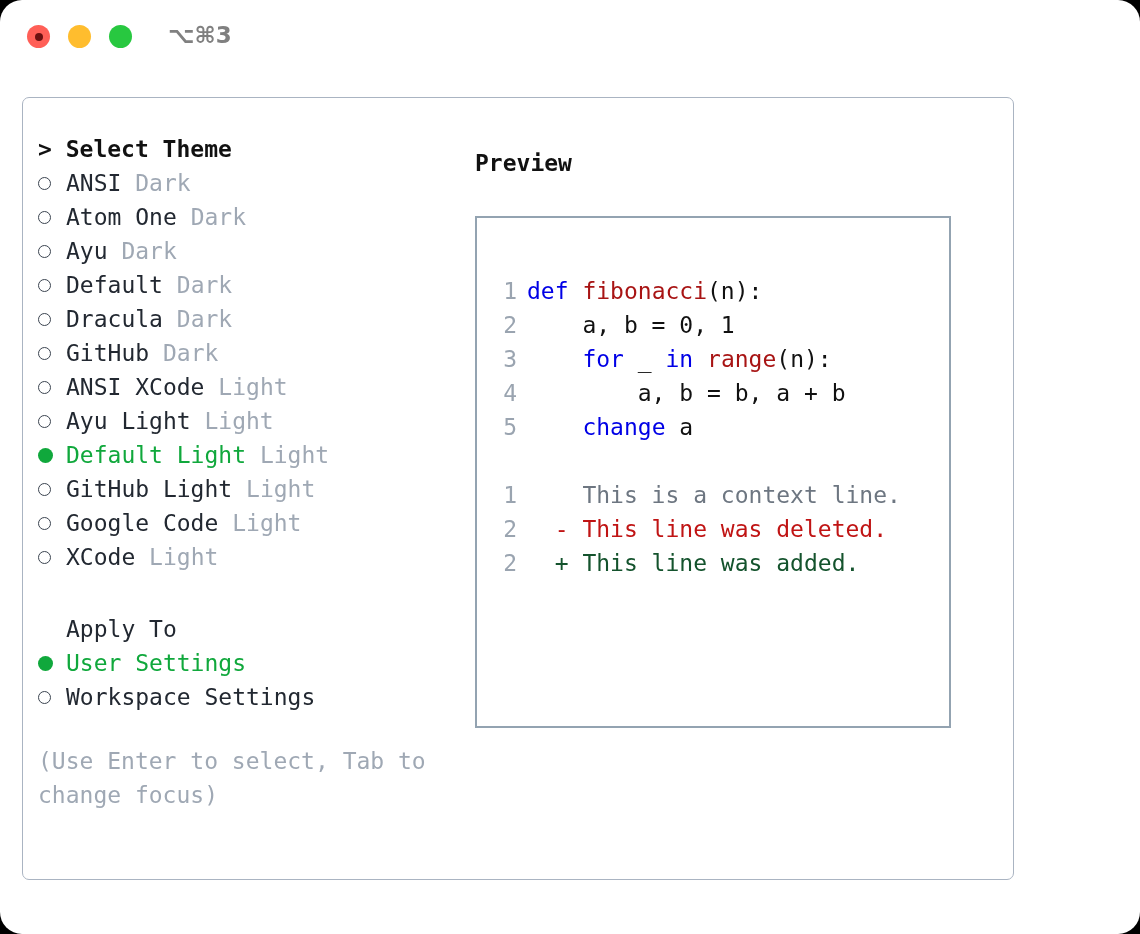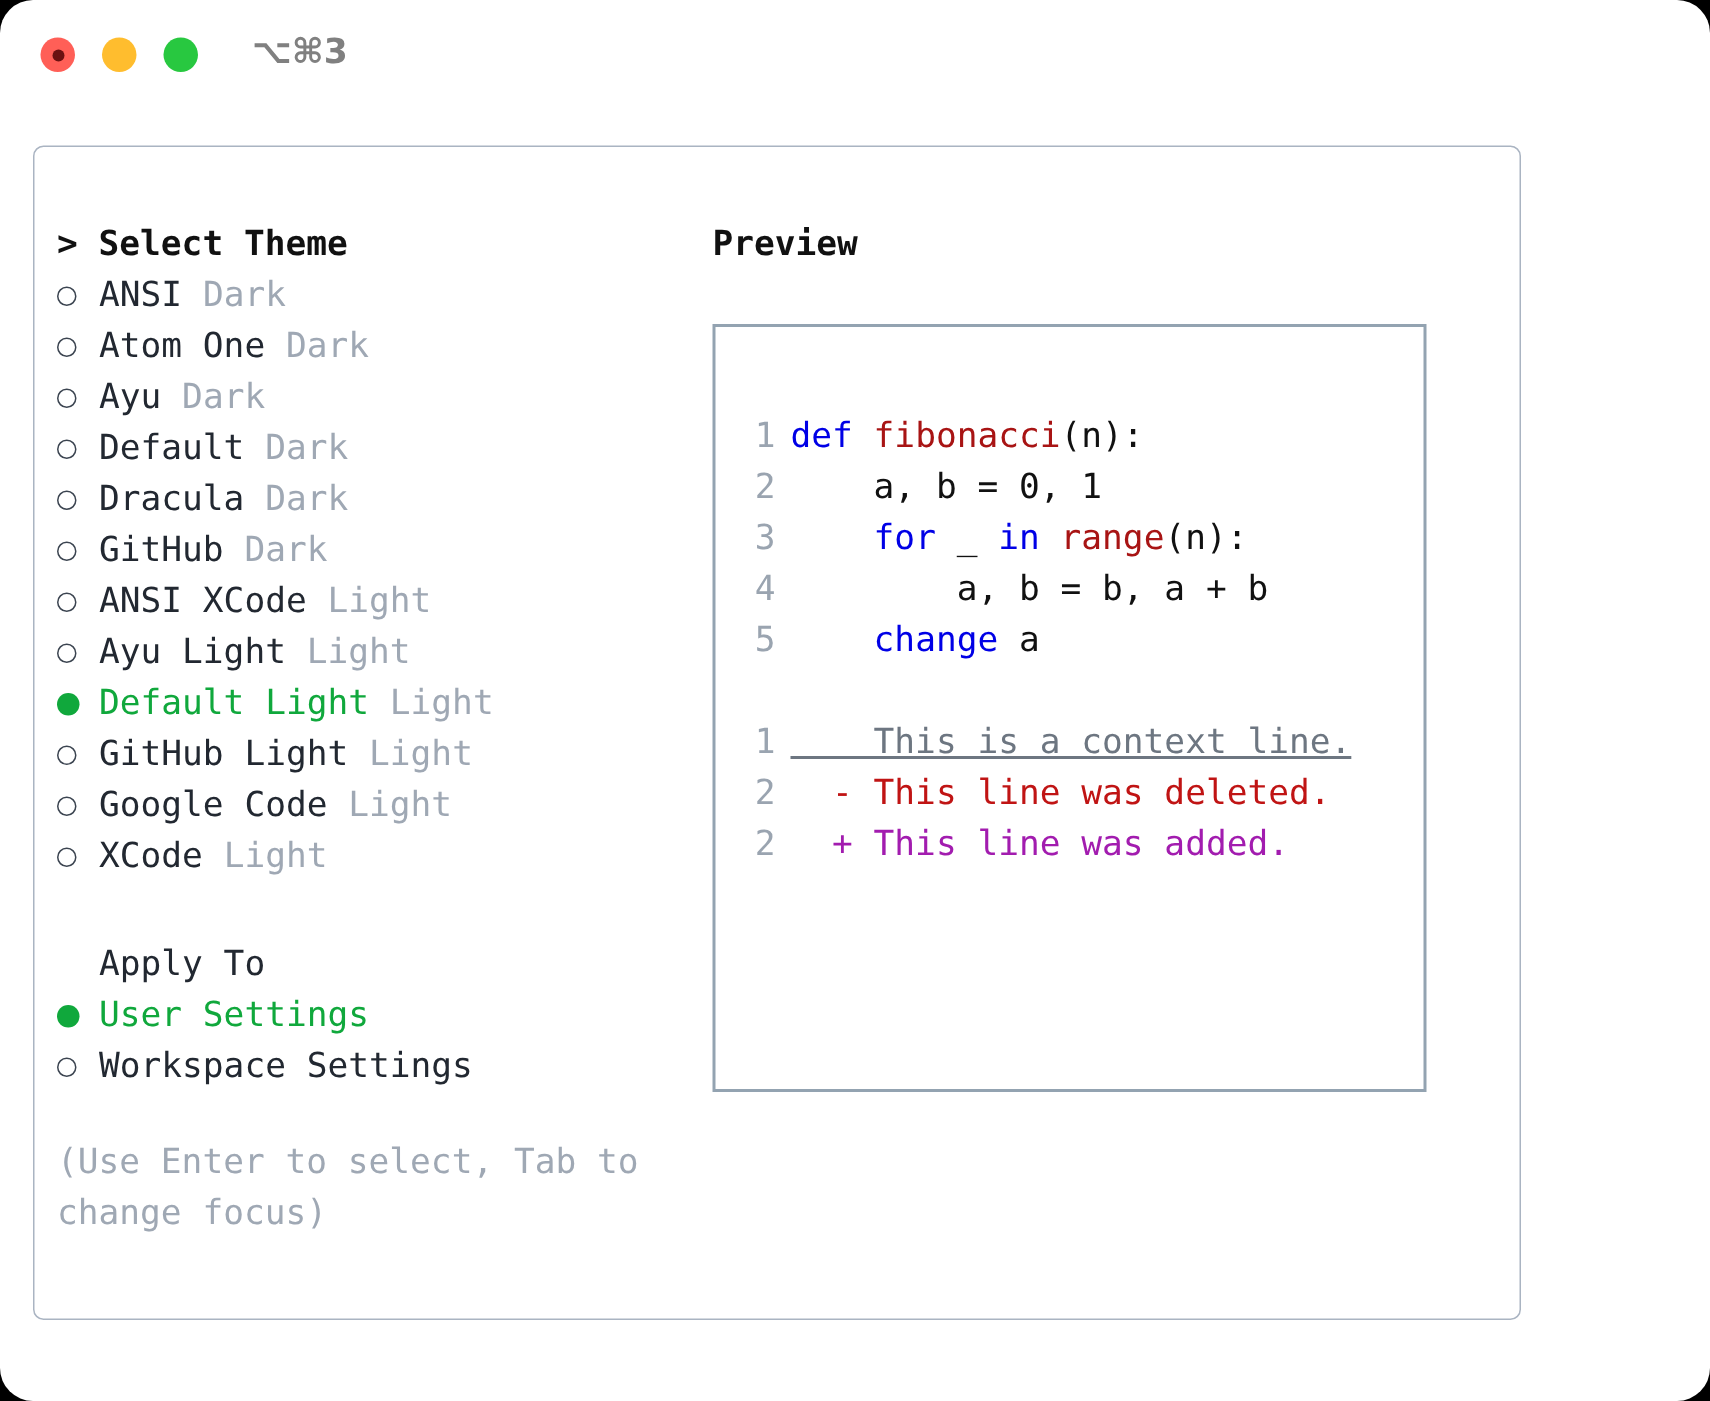--- a/index.html
+++ b/index.html
@@ -71,21 +71,21 @@
     width: 992px;
     height: 783px;
     border: 1px solid #aab4c2;
     border-radius: 7px;
     background: #ffffff;
   }
 
   
   .left-col {
     position: absolute;
-    left: 15px; top: 48px;
+    left: 15px; top: 34px;
     width: 450px;
   }
 
   .header-row {
     font-size: 23px;
     font-weight: bold;
     color: #111111;
     height: 34px;
     line-height: 34px;
     white-space: pre;
@@ -175,23 +175,23 @@
     display: inline-block;
     width: 26px;
     text-align: right;
     color: #9aa4b0;
     margin-right: 10px;
   }
   .kw   { color: #0000e6; }
   .fn   { color: #a81414; }
   .pl   { color: #111111; }
   .blank-line { height: 34px; }
-  .ctx  { color: #6d7681; text-decoration: underline; }
+  .ctx  { color: #6d7681; }
   .del  { color: #c01414; }
-  .add  { color: #a21caf; }
+  .add  { color: #14532d; }
 </style>
 </head>
 <body>
 
 <div class="window">
 
   <div class="titlebar">
     <div class="traffic">
       <span class="dot red"></span>
       <span class="dot amber"></span>

